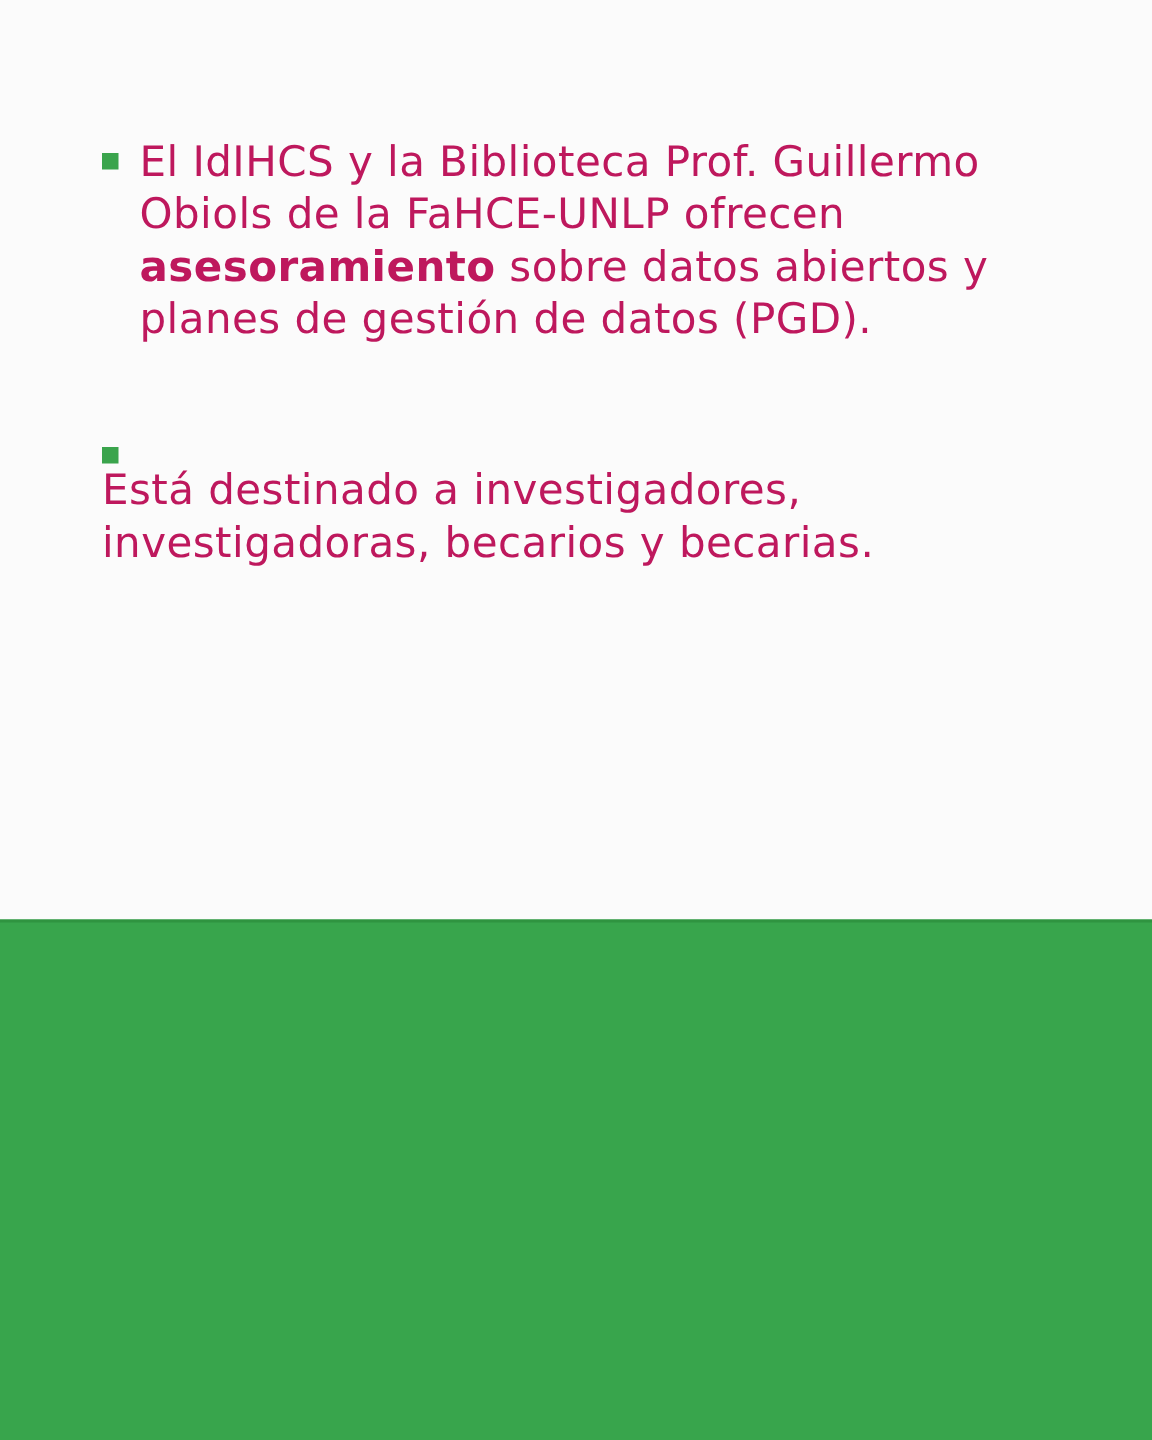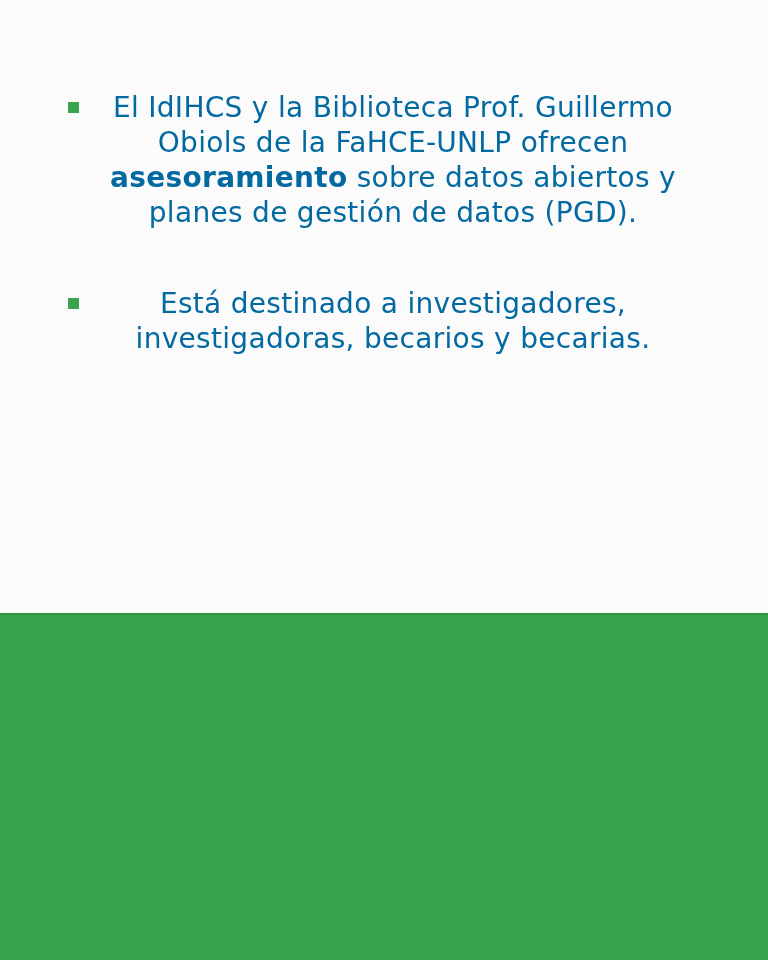--- a/index.html
+++ b/index.html
@@ -22,38 +22,37 @@
   .content {
     position: absolute;
     top: 90px;
     left: 68px;
   }
   .bullet-item {
     display: flex;
     align-items: flex-start;
   }
   .bullet-item.gap-lg { margin-bottom: 56px; }
-  .bullet-item.gap-md { margin-bottom: 44px; }
+  .bullet-item.gap-md { margin-bottom: 44px; flex-direction: column; }
   .bullet-marker {
     flex: none;
     width: 11px;
     height: 11px;
     margin-top: 12px;
     margin-right: 14px;
     background: #3aa44c;
   }
   .bullet-text {
     margin: 0;
     width: 600px;
     font-size: 28px;
     line-height: 35px;
     letter-spacing: 0.3px;
-    color: #0369a1;
+    color: #be185d;
     font-weight: 400;
-    text-align: center;
   }
   .bullet-text strong {
     font-weight: 700;
   }
   .footer-band {
     position: absolute;
     left: 0;
     top: 613px;
     width: 768px;
     height: 347px;

